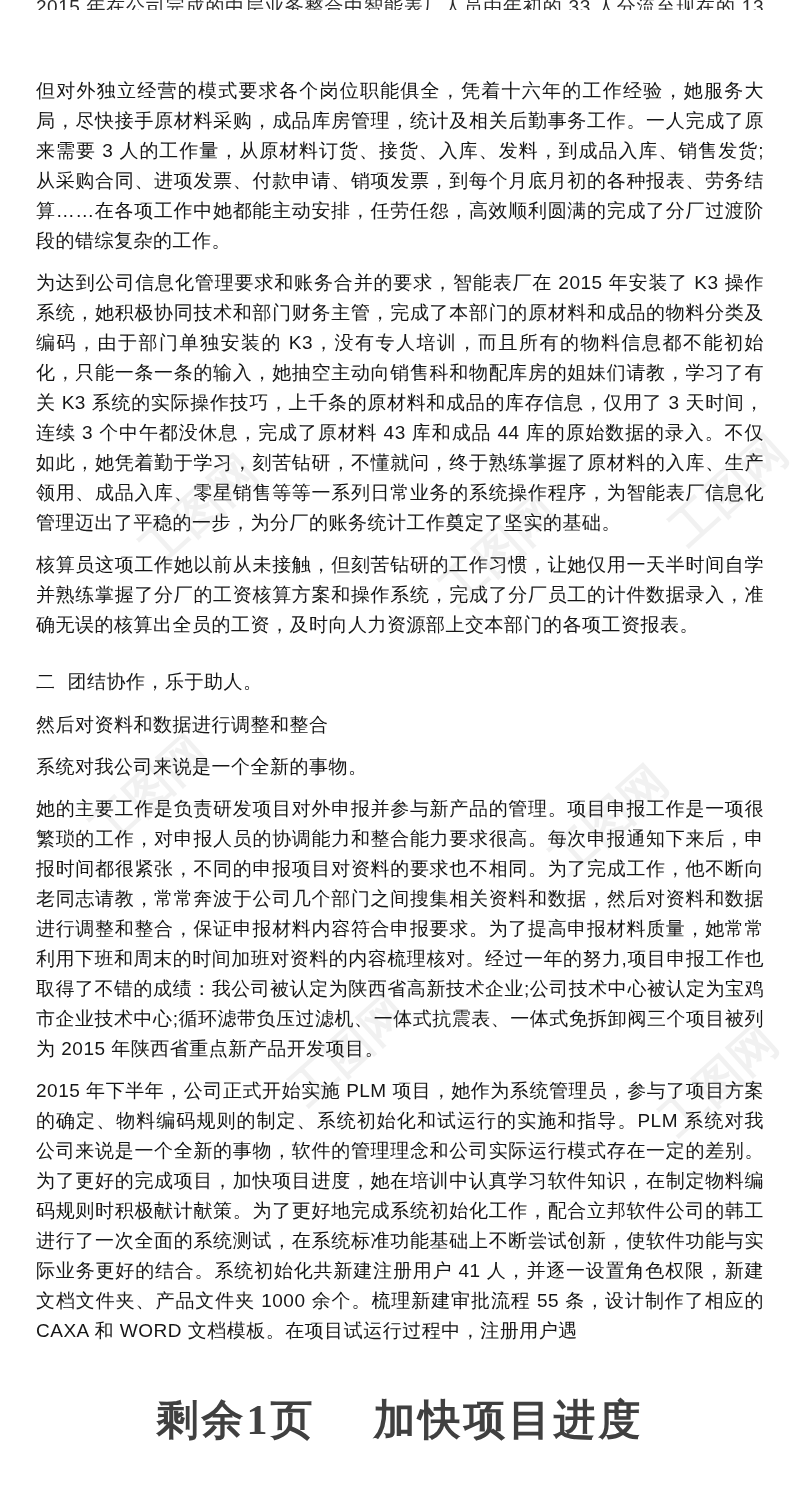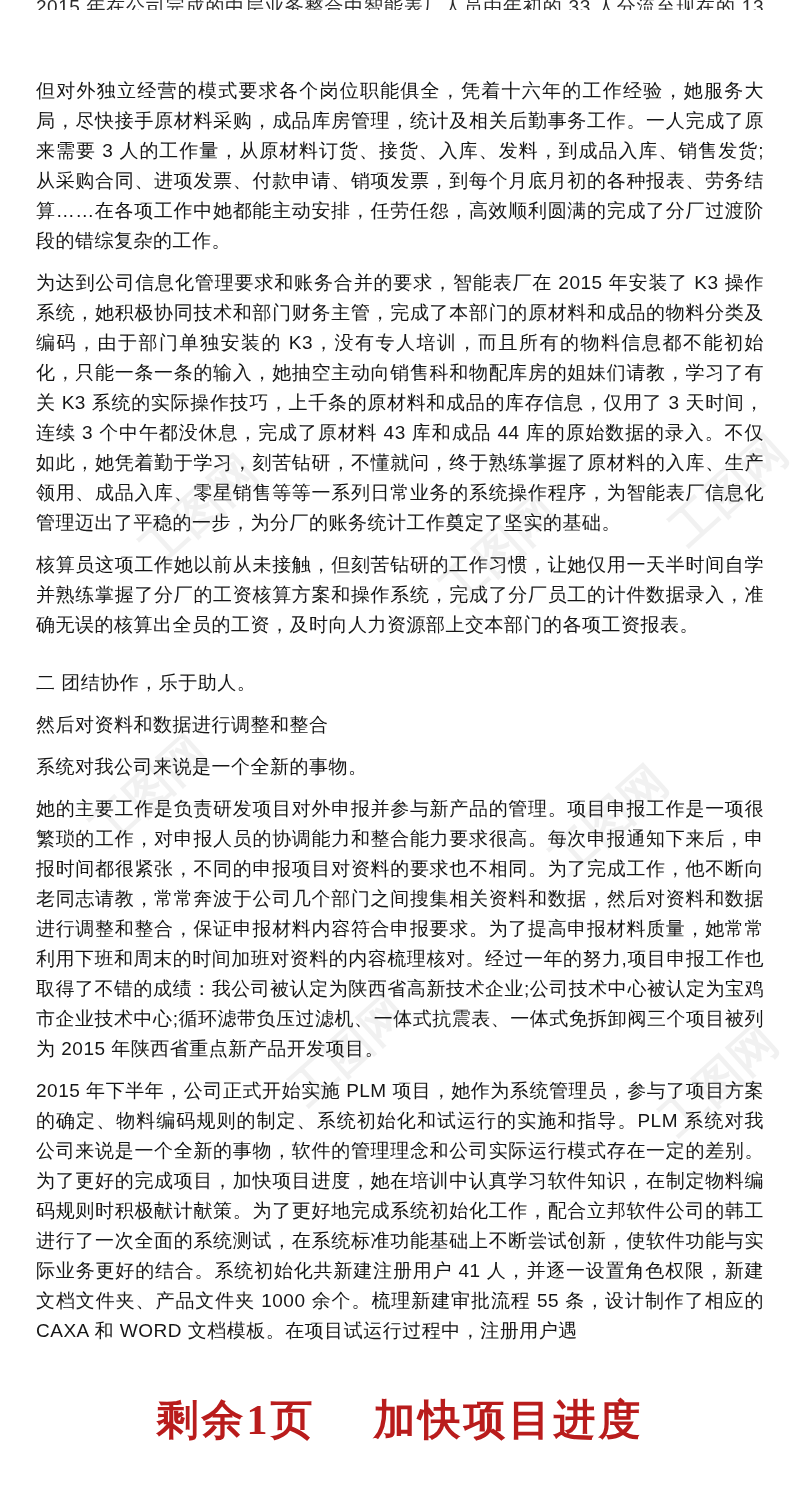--- a/index.html
+++ b/index.html
@@ -28,33 +28,33 @@
     position: relative;
   }
   .clip-line .para {
     position: absolute;
     top: -20px;
     left: 0;
     right: 0;
     color: #2a2a2a;
   }
   .gap-top { height: 54px; }
-  .heading { margin-top: 28px; }
+  .heading { margin-top: 28px; font-family: Liberation Mono, monospace; }
   .footer {
     position: absolute;
     top: 1392px;
     left: 0;
     right: 0;
     display: flex;
     justify-content: center;
     gap: 58px;
     font-family: "Liberation Serif", "DejaVu Serif", serif;
     font-weight: bold;
     font-size: 42px;
-    color: #b91c1c;
+    color: #404040;
     letter-spacing: 3px;
     z-index: 2;
   }
   .wm {
     position: absolute;
     font-size: 46px;
     font-weight: bold;
     color: #000000;
     opacity: 0.05;
     transform: rotate(-42deg);

